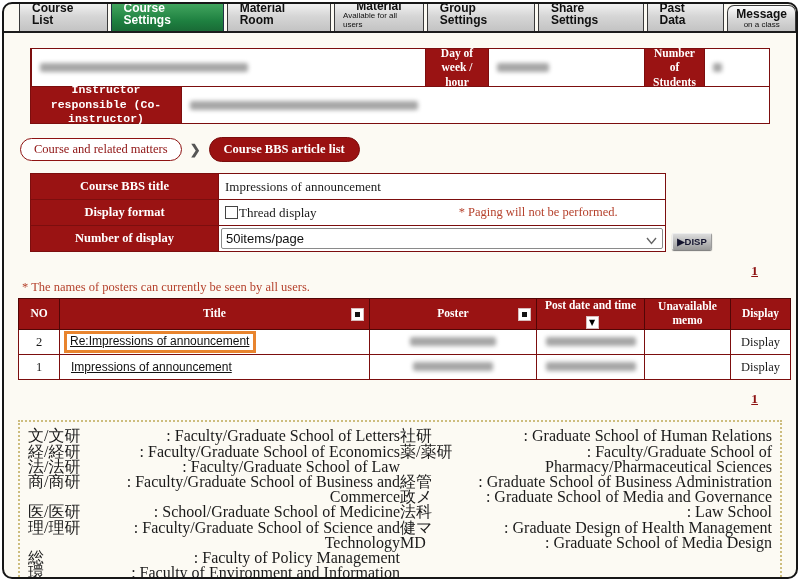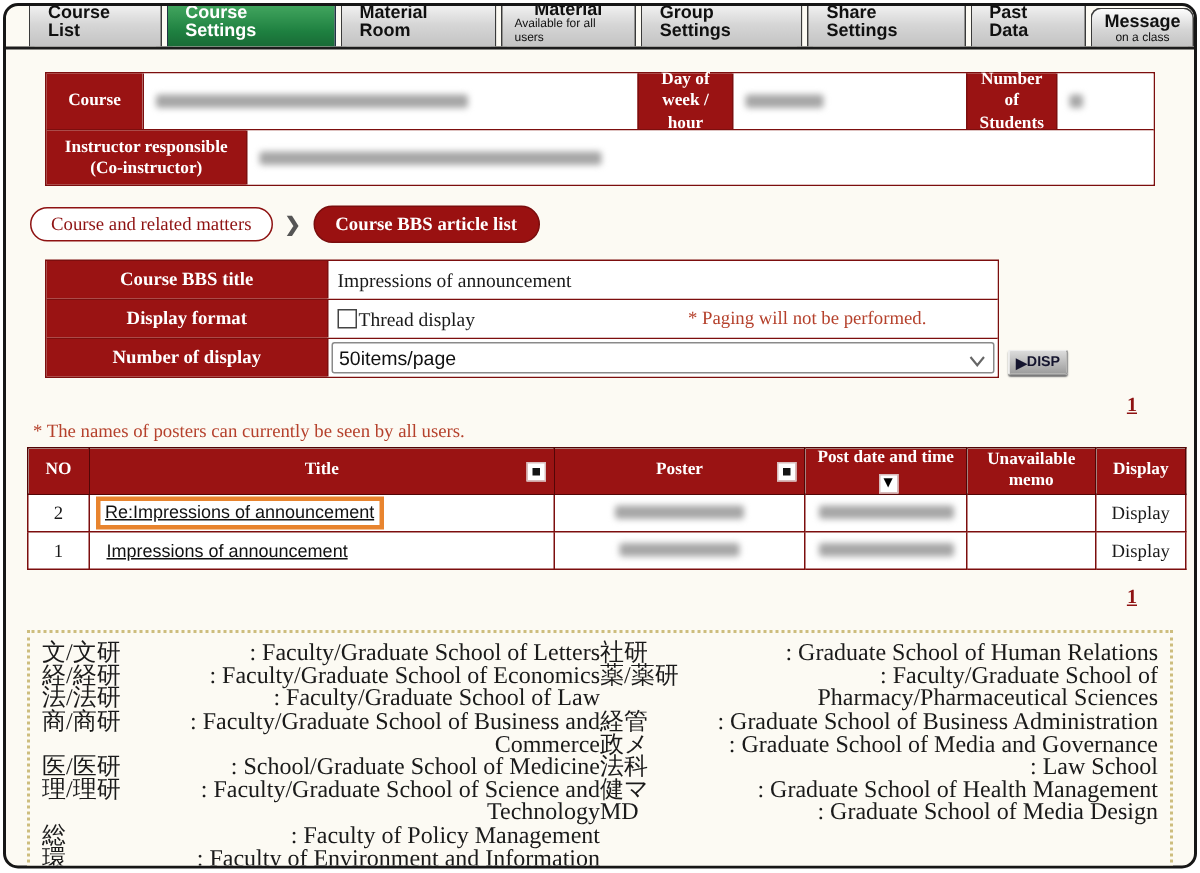--- a/index.html
+++ b/index.html
@@ -26,21 +26,21 @@
          display:flex;align-items:center;justify-content:center;padding:2px 5px;box-sizing:border-box;line-height:1.25;}
   .vcell{background:#fff;display:flex;align-items:center;padding:2px 8px;box-sizing:border-box;border-left:1px solid #7c0e0e;}
   .vcell + .hcell{border-left:1px solid #7c0e0e;}
   .r1{height:37px;}
   .r2{height:36px;}
   .w-course{width:64px;}
   .w-day{width:63px;}
   .w-dayval{width:156px;}
   .w-num{width:60px;}
   .w-numval{width:65px;}
-  .w-inst{width:133px;}
+  .w-inst{width:150px;font-family:Liberation Mono, monospace;}
   .grow{flex:1;}
 
   .redact{display:inline-block;height:9px;border-radius:2px;background:#a6a6a6;filter:blur(2px);}
 
   
   .crumbs{display:flex;align-items:center;gap:8px;margin:13px 0 0 2px;}
   .pill-outline{font-family:"Liberation Serif",serif;font-size:12.5px;color:#8e1212;background:#fff;
         border:1.5px solid #8e1212;border-radius:13px;padding:3px 13px;cursor:pointer;}
   .crumb-sep{color:#555;font-weight:bold;font-size:13px;font-family:"Liberation Sans",sans-serif;}
   .pill-solid{font-family:"Liberation Serif",serif;font-size:12.5px;font-weight:bold;color:#fff;background:#9a1111;
@@ -124,21 +124,20 @@
     <div class="tab twoline">
       <span>Message</span>
       <span class="sub">on a class</span>
     </div>
   </div>
 
   <div class="content">
 
     <div class="info-wrap">
       <div class="irow r1">
-        <div class="hcell w-course">Course</div>
         <div class="vcell grow">
             <span class="redact" style="width:208px"></span>
           </div>
         <div class="hcell w-day">Day of week / hour</div>
         <div class="vcell w-dayval">
             <span class="redact" style="width:52px"></span>
           </div>
         <div class="hcell w-num">Number of Students</div>
         <div class="vcell w-numval">
             <span class="redact" style="width:9px"></span>
@@ -302,21 +301,21 @@
         <div class="lentry">
             <span class="lterm">政メ</span>
             <span class="ldef">: Graduate School of Media and Governance</span>
           </div>
         <div class="lentry">
             <span class="lterm">法科</span>
             <span class="ldef">: Law School</span>
           </div>
         <div class="lentry">
             <span class="lterm">健マ</span>
-            <span class="ldef">: Graduate School of Health Management</span>
+            <span class="ldef">: Graduate Design of Health Management</span>
           </div>
         <div class="lentry">
             <span class="lterm">MD</span>
             <span class="ldef">: Graduate School of Media Design</span>
           </div>
       </div>
     </div>
 
   </div>
 </div>

